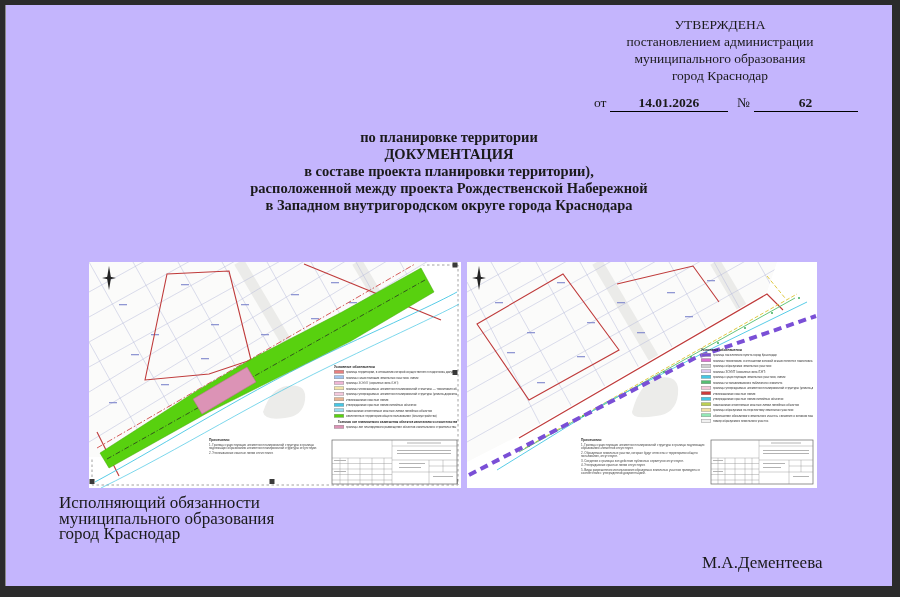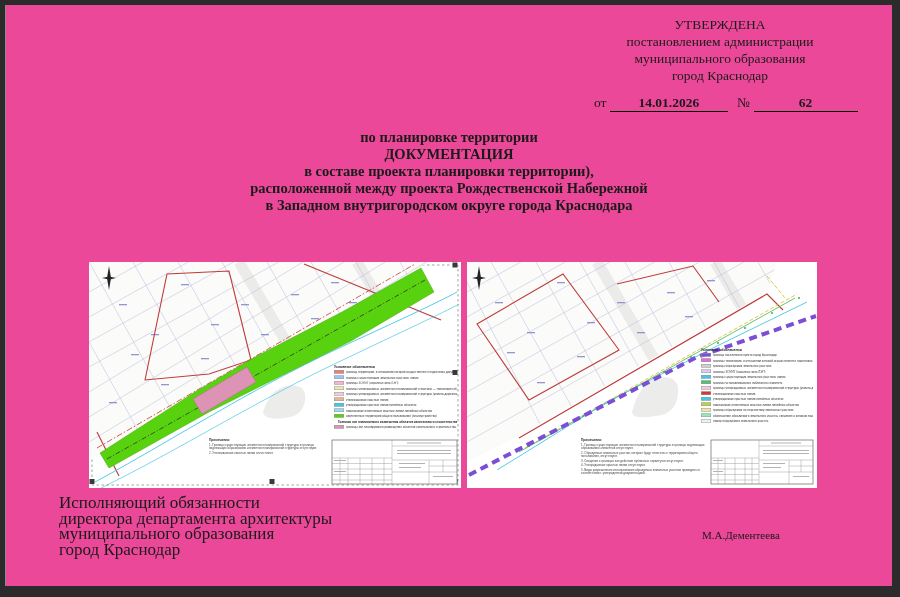--- a/index.html
+++ b/index.html
@@ -4,21 +4,21 @@
 <style>
   html,body{margin:0;padding:0;}
   body{
     width:900px;height:597px;position:relative;overflow:hidden;
     background:#2b2b2b;
     font-family:"Liberation Serif", serif;
     color:#1a1a1a;
   }
   .page{
     position:absolute;left:5px;top:5px;width:886px;height:581px;
-    background:#ec4899;border-left:1px solid #8a8a8a;
+    background:#c4b5fd;border-left:1px solid #8a8a8a;
   }
   
   .approval{
     position:absolute;left:548px;top:11px;width:332px;
     font-size:13.5px;line-height:17px;text-align:center;
   }
   .approval .aline{white-space:nowrap;}
   .approval-last{
     text-align:left;margin-left:20px;white-space:nowrap;font-size:13.5px;
   }
@@ -45,22 +45,22 @@
   .lrow.subhead .sw{visibility:hidden;flex-basis:2px;}
   .lrow.subhead .lbl{font-weight:bold;color:#222;}
   .notes-title{font-family:"Liberation Sans",sans-serif;font-size:6.5px;font-weight:bold;color:#333;margin-bottom:3px;}
   .nrow{font-family:"Liberation Sans",sans-serif;font-size:6px;line-height:7px;color:#444;margin-bottom:2px;}
   
   .signature{
     position:absolute;left:53px;top:490px;width:300px;
     font-size:17px;line-height:15.5px;
   }
   .signer{
-    position:absolute;left:696px;top:524px;width:160px;
-    font-size:11px;
+    position:absolute;left:696px;top:548px;width:160px;
+    font-size:17px;
   }
 </style>
 </head>
 <body>
 
 <div class="page">
 
   <div class="approval">
 
   <div class="aline">УТВЕРЖДЕНА</div>
@@ -461,19 +461,18 @@
             <div class="nrow">4. Утверждаемые красные линии отсутствуют.</div>
             <div class="nrow">5. Виды разрешенного использования образуемых земельных участков приведены в соответствии с утвержденной документацией.</div>
           </div>
       </div>
     </div>
   </div>
 
   <div class="signature">
 
   <div>Исполняющий обязанности</div>
-      <div>директора департамента архитектуры</div>
       <div>муниципального образования</div>
       <div>город Краснодар</div>
     </div>
   <div class="signer">М.А.Дементеева</div>
 
 </div>
 
 </body></html>

